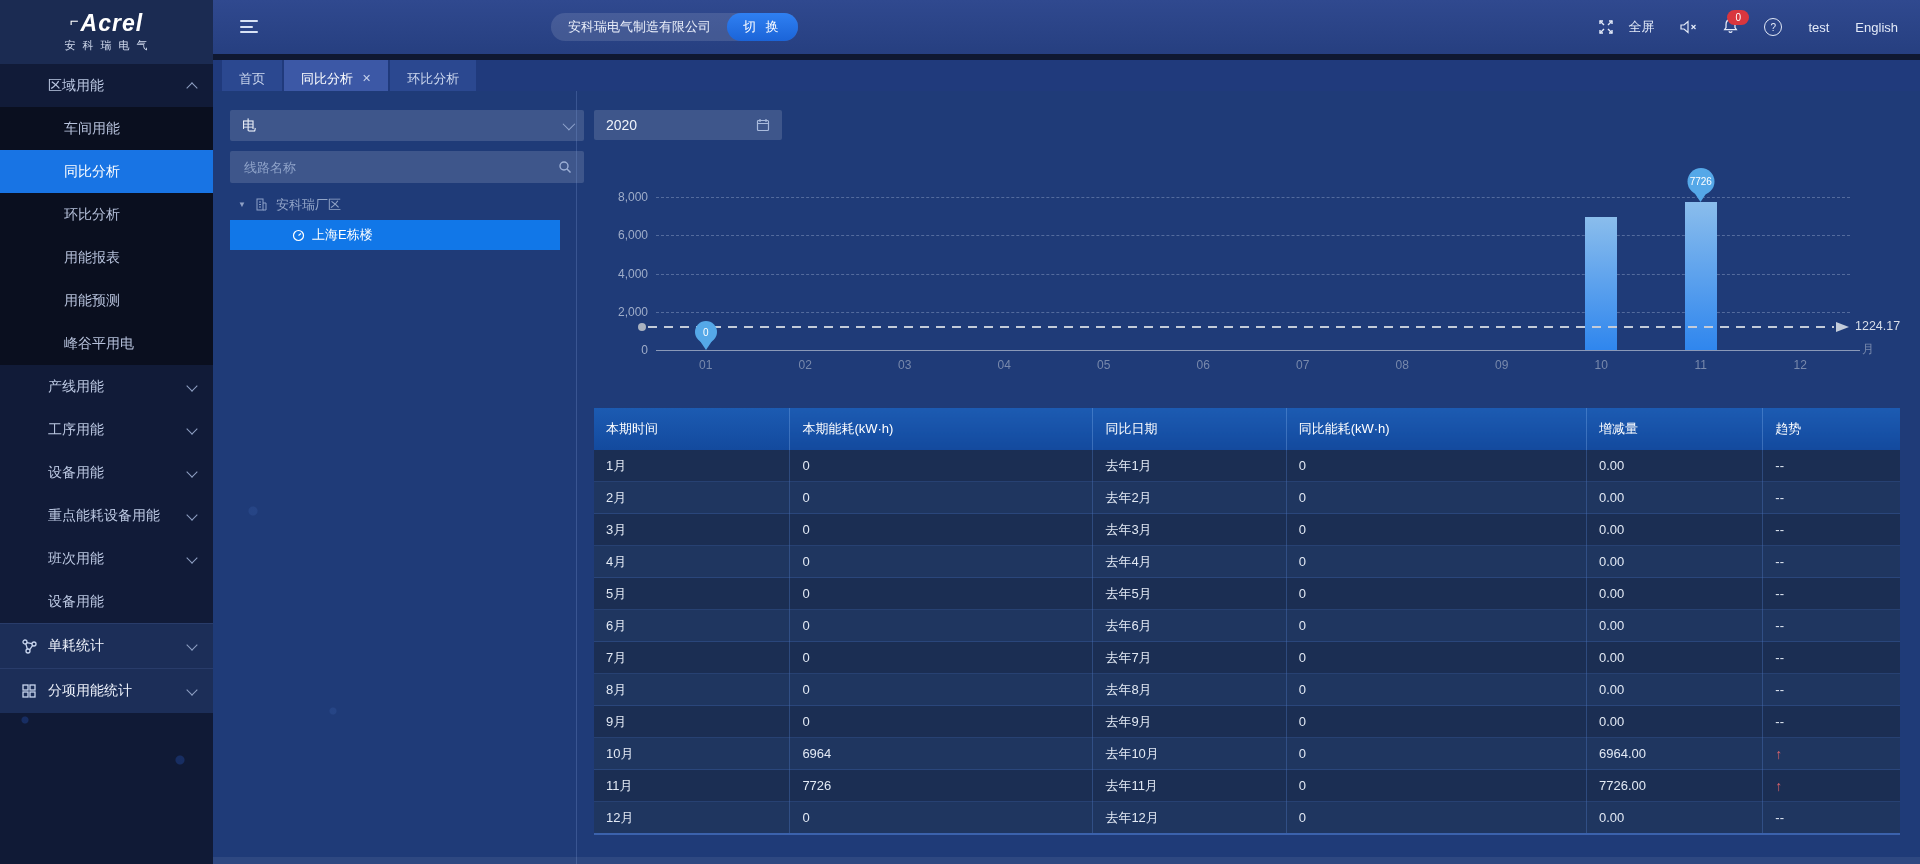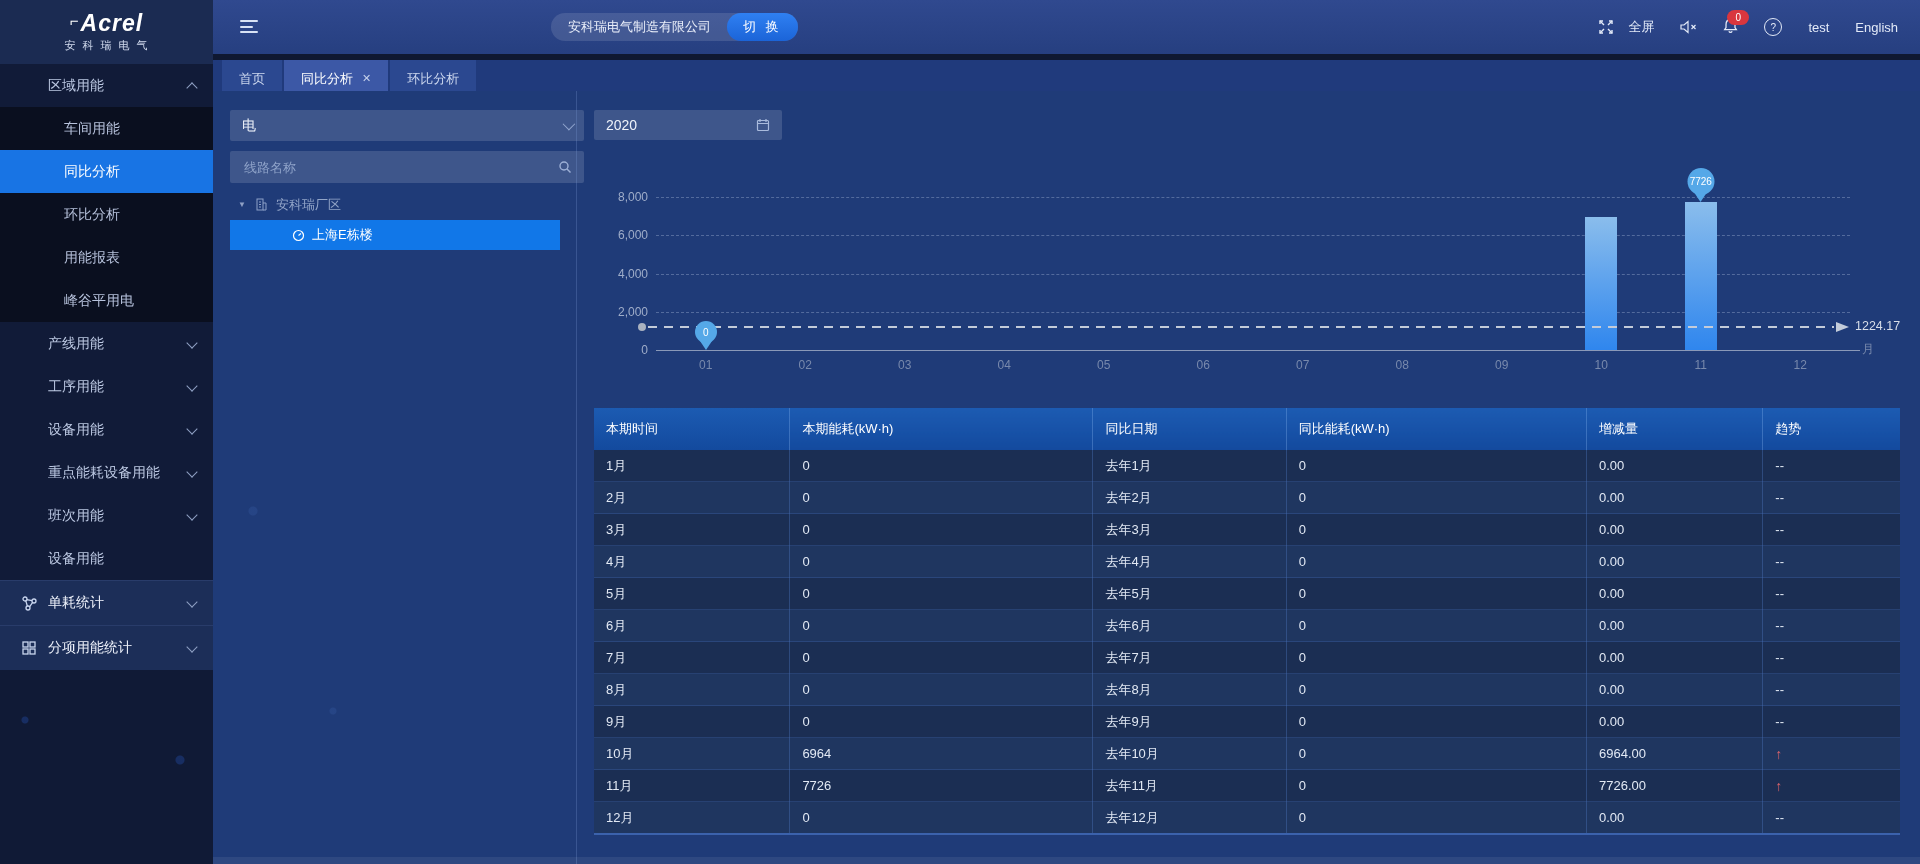--- a/index.html
+++ b/index.html
@@ -121,20 +121,23 @@
         <div class="si-label">车间用能</div>
       </div>
       <div class="si l3 sel">
         <div class="si-label">同比分析</div>
       </div>
       <div class="si l3">
         <div class="si-label">环比分析</div>
       </div>
       <div class="si l3">
         <div class="si-label">用能报表</div>
+      </div>
+      <div class="si l3">
+        <div class="si-label">用能预测</div>
       </div>
       <div class="si l3">
         <div class="si-label">峰谷平用电</div>
       </div>
       <div class="si l2">
         <div class="si-label">产线用能</div>
         <div class="chev down"></div>
       </div>
       <div class="si l2">
         <div class="si-label">工序用能</div>

